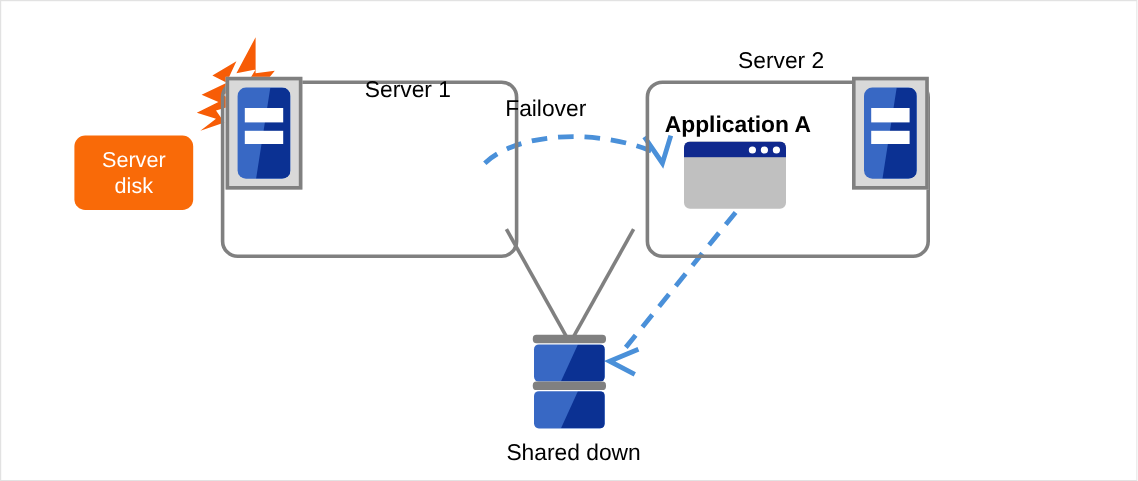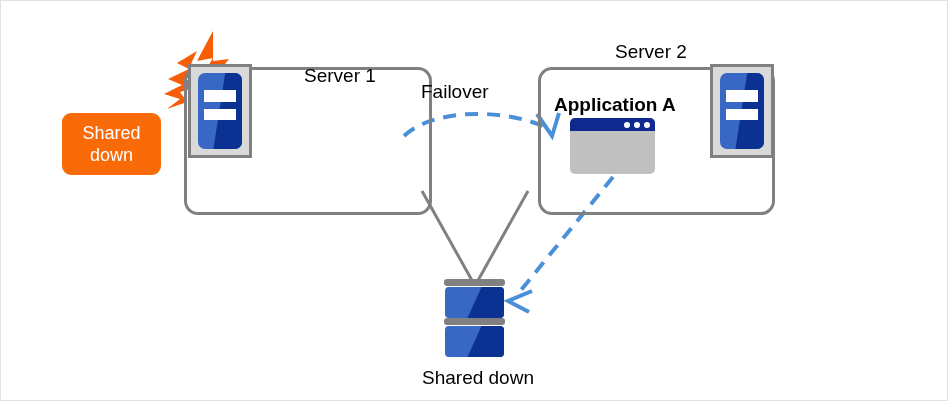--- a/index.html
+++ b/index.html
@@ -218,22 +218,22 @@
   <div class="server-box" id="server1-box"></div>
   <div class="label" id="label-server1">Server 1</div>
   <div class="server-icon" id="server1-icon">
     <div class="server-icon-inner">
       <div class="server-bar b1"></div>
       <div class="server-bar b2"></div>
     </div>
   </div>
 
   <div id="badge-server-down">
-    <span>Shared</span>
-    <span>down</span>
+    <span>Server</span>
+    <span>disk</span>
   </div>
 
   <div class="label" id="label-failover">Failover</div>
 
   <div class="server-box" id="server2-box"></div>
   <div class="label" id="label-server2">Server 2</div>
   <div class="server-icon" id="server2-icon">
     <div class="server-icon-inner">
       <div class="server-bar b1"></div>
       <div class="server-bar b2"></div>

